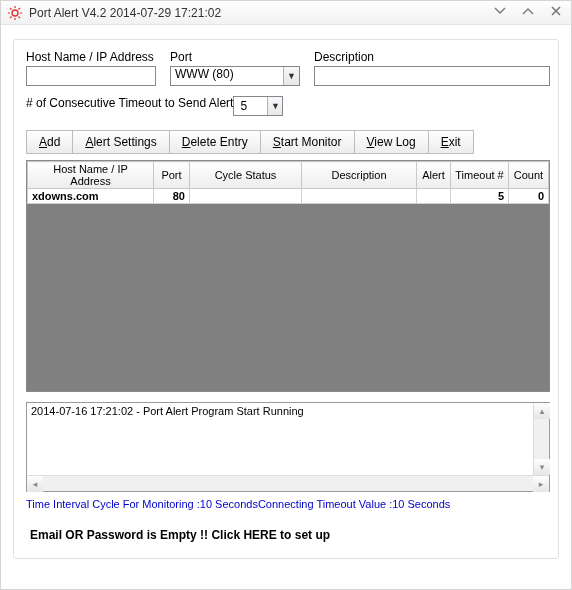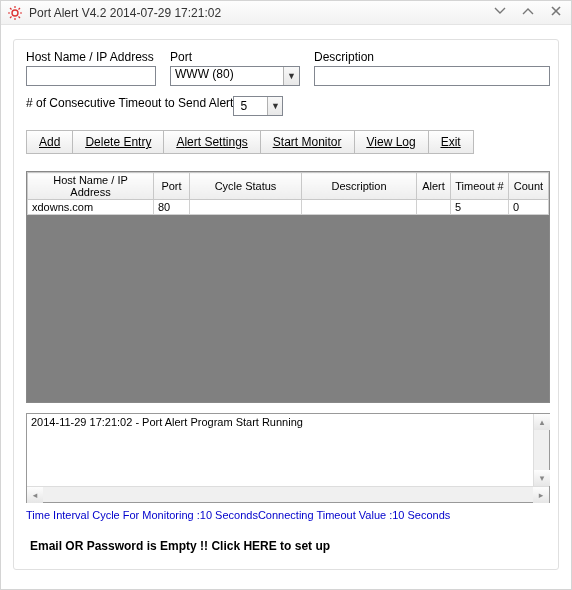--- a/index.html
+++ b/index.html
@@ -94,22 +94,21 @@
     margin-bottom: 14px;
   }
   .row2 .spin {
     width: 50px; height: 20px;
     border:1px solid #828790; display:flex; align-items:center; justify-content:space-between;
     padding-left:6px; background:#fff;
   }
   .row2 .spin .arrow { width:15px; height:18px; border-left:1px solid #b0b0b0; background:linear-gradient(#f8f8f8,#e8e8e8); display:flex;align-items:center;justify-content:center;font-size:9px;color:#333;}
   .toolbar {
     display:flex;
-    margin-bottom:17px;
-    text-decoration:underline;
+    margin-bottom:6px;
   }
   .toolbar button {
     height: 24px;
     padding: 0 12px;
     background: linear-gradient(#fefefe,#ececec);
     border: 1px solid #bcbcbc;
     margin-right: -1px;
     font-family: inherit;
     font-size: 12px;
     cursor: pointer;
@@ -137,22 +136,23 @@
     font-weight: normal;
     padding: 1px 4px;
     text-align: center;
     height: 16px;
   }
   table.grid td {
     border: 1px solid #d0d0d0;
     padding: 1px 4px;
     height: 15px;
     background:#fff;
-  }
-  table.grid td.r { }
+    font-weight:bold;
+  }
+  table.grid td.r { text-align:right; }
   .log-wrap {
     border: 1px solid #999;
     height: 90px;
     background:#fff;
     position:relative;
     margin-bottom: 2px;
   }
   .log-body {
     padding: 2px 4px;
     font-size: 11px;
@@ -249,22 +249,22 @@
       <div class="row2">
         <span># of Consecutive Timeout to Send Alert</span>
         <div class="spin">
           <span>5</span>
           <span class="arrow">▼</span>
         </div>
       </div>
 
       <div class="toolbar">
         <button><span class="u">A</span>dd</button>
+        <button><span class="u">A</span>lert Settings</button>
         <button><span class="u">D</span>elete Entry</button>
-        <button><span class="u">A</span>lert Settings</button>
         <button><span class="u">S</span>tart Monitor</button>
         <button><span class="u">V</span>iew Log</button>
         <button><span class="u">E</span>xit</button>
       </div>
 
       <div class="grid-wrap">
         <table class="grid">
           <thead>
             <tr>
               <th style="width:126px">Host Name / IP Address</th>
@@ -285,21 +285,21 @@
               <td></td>
               <td class="r">5</td>
               <td class="r">0</td>
             </tr>
           </tbody>
         </table>
       </div>
 
       <div class="log-wrap">
         <div class="log-body">
-          <div>2014-11-29 17:21:02 - Port Alert Program Start Running</div>
+          <div>2014-07-16 17:21:02 - Port Alert Program Start Running</div>
         </div>
         <div class="log-scroll-v">
           <div class="sb-btn">▴</div>
           <div class="sb-btn">▾</div>
         </div>
         <div class="log-scroll-h">
           <div class="sb-btn">◂</div>
           <div class="sb-btn">▸</div>
         </div>
       </div>

